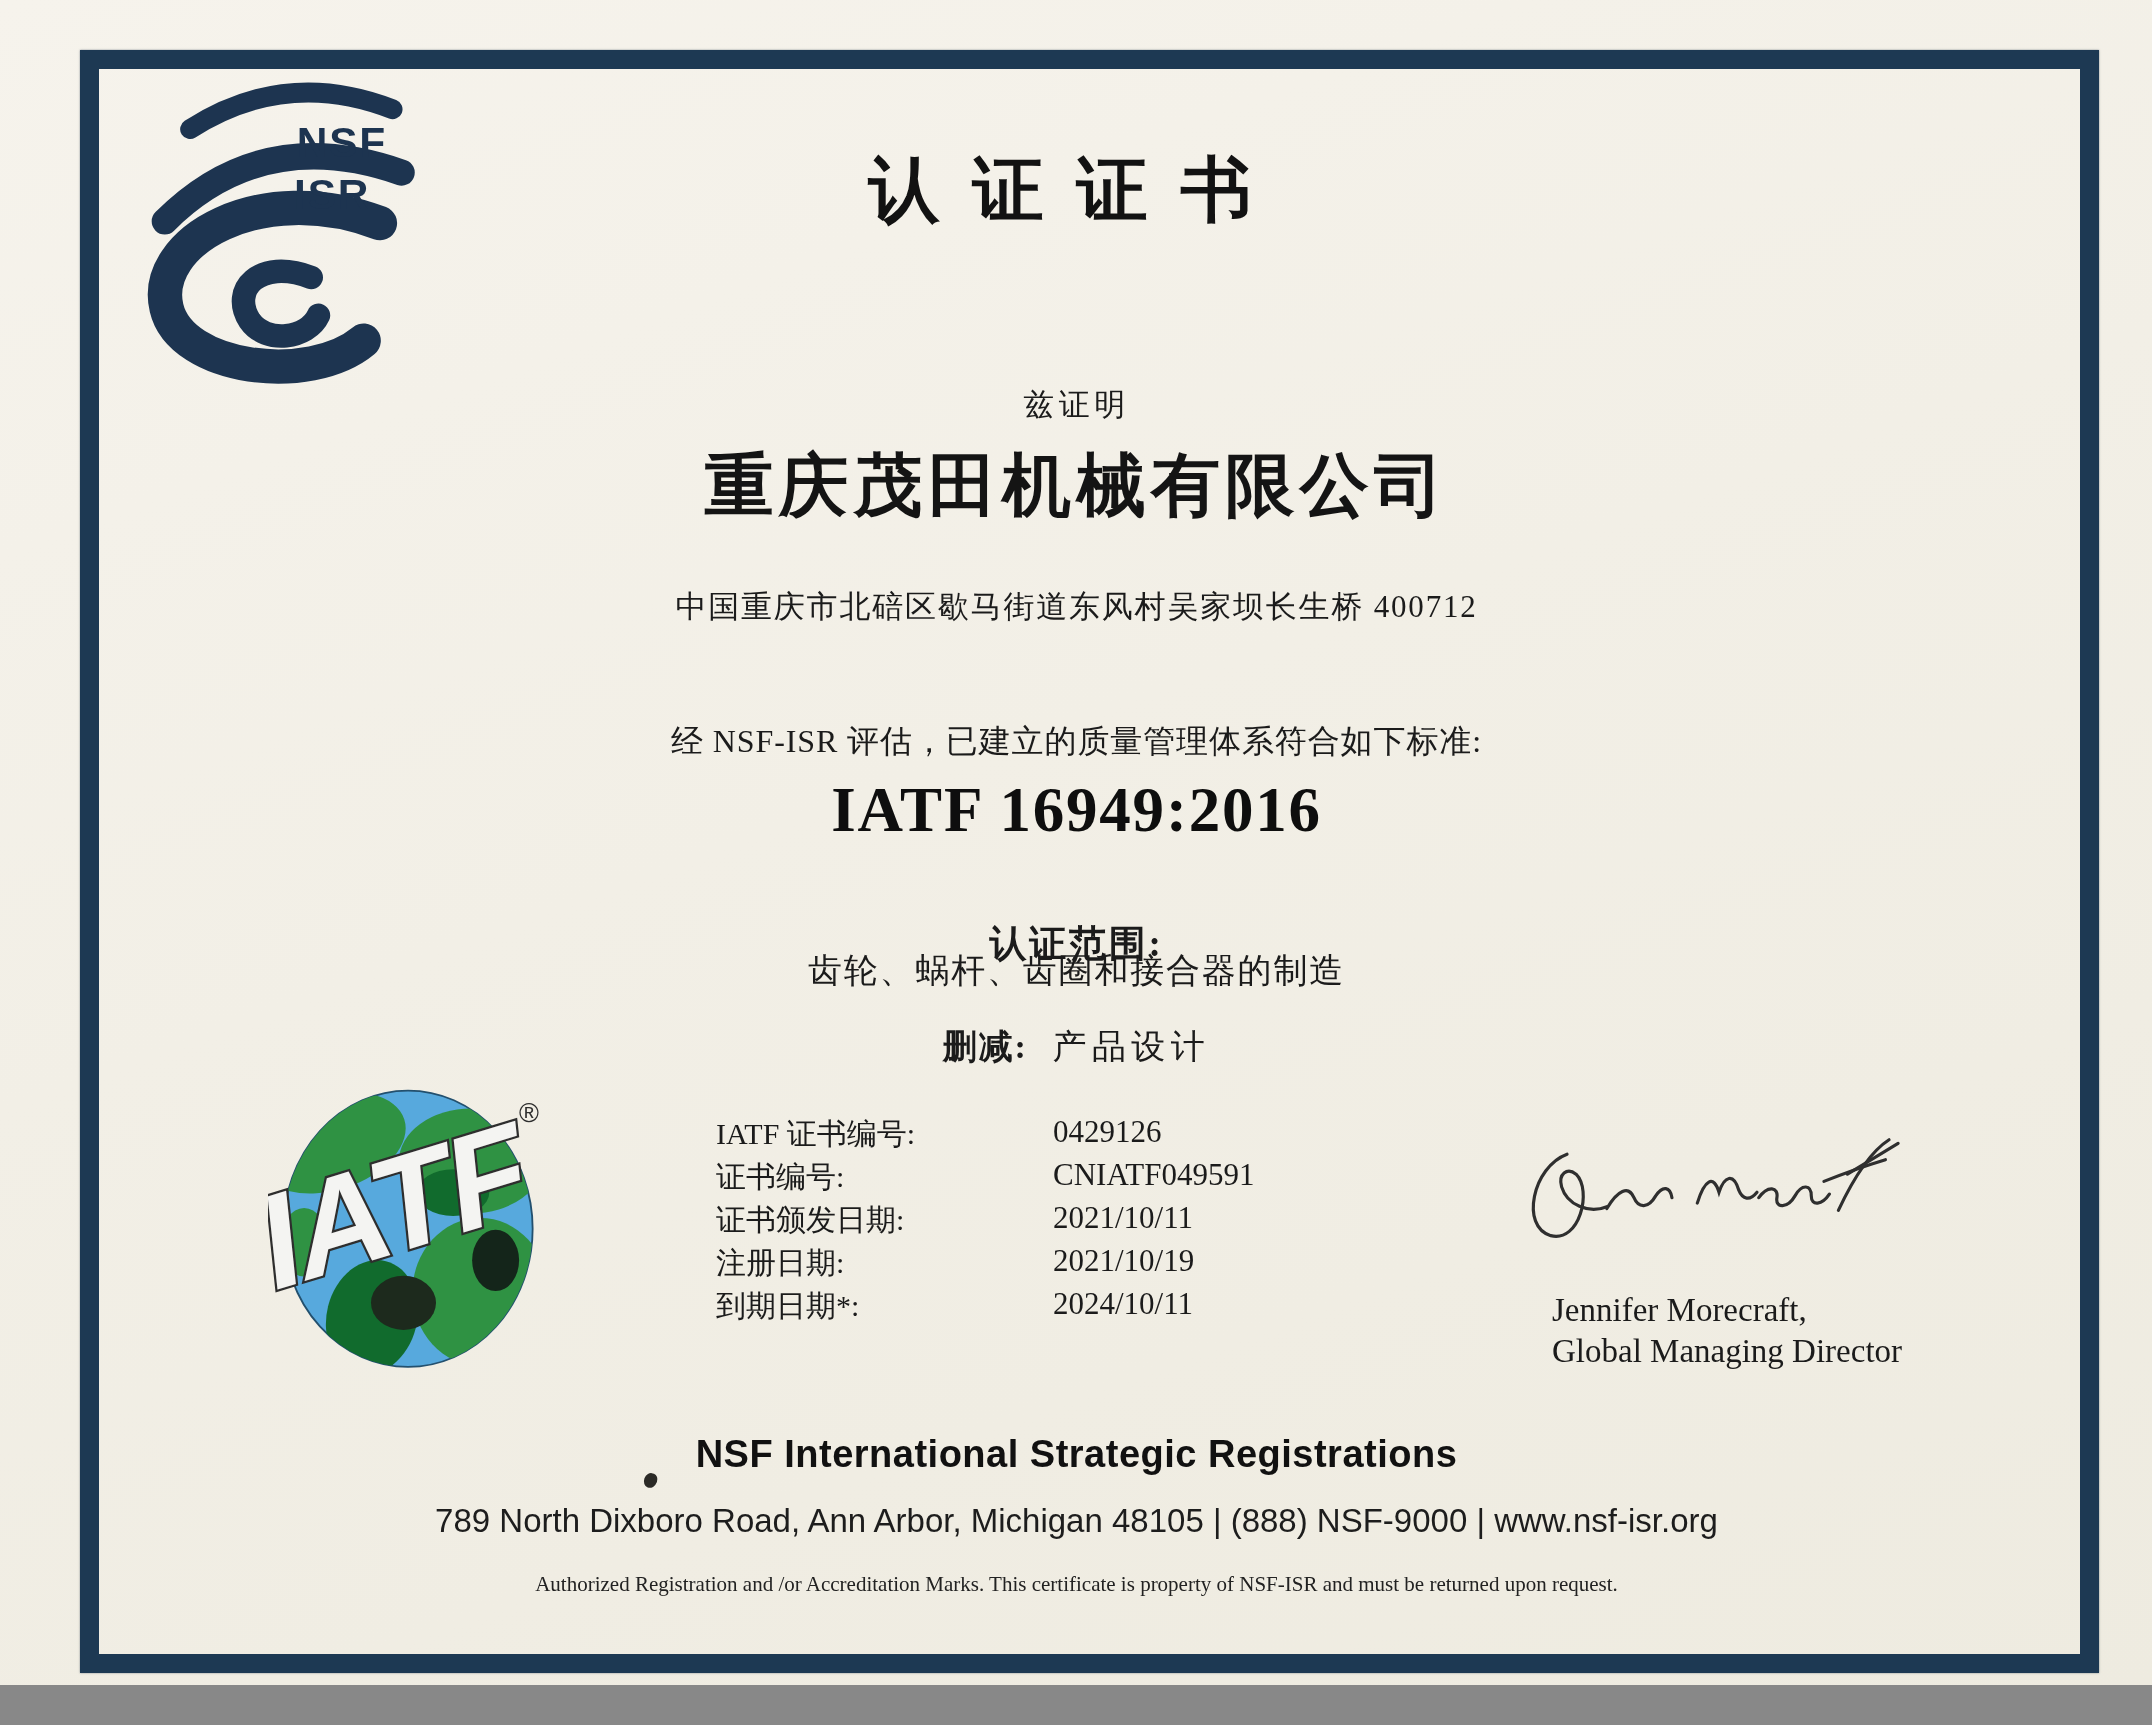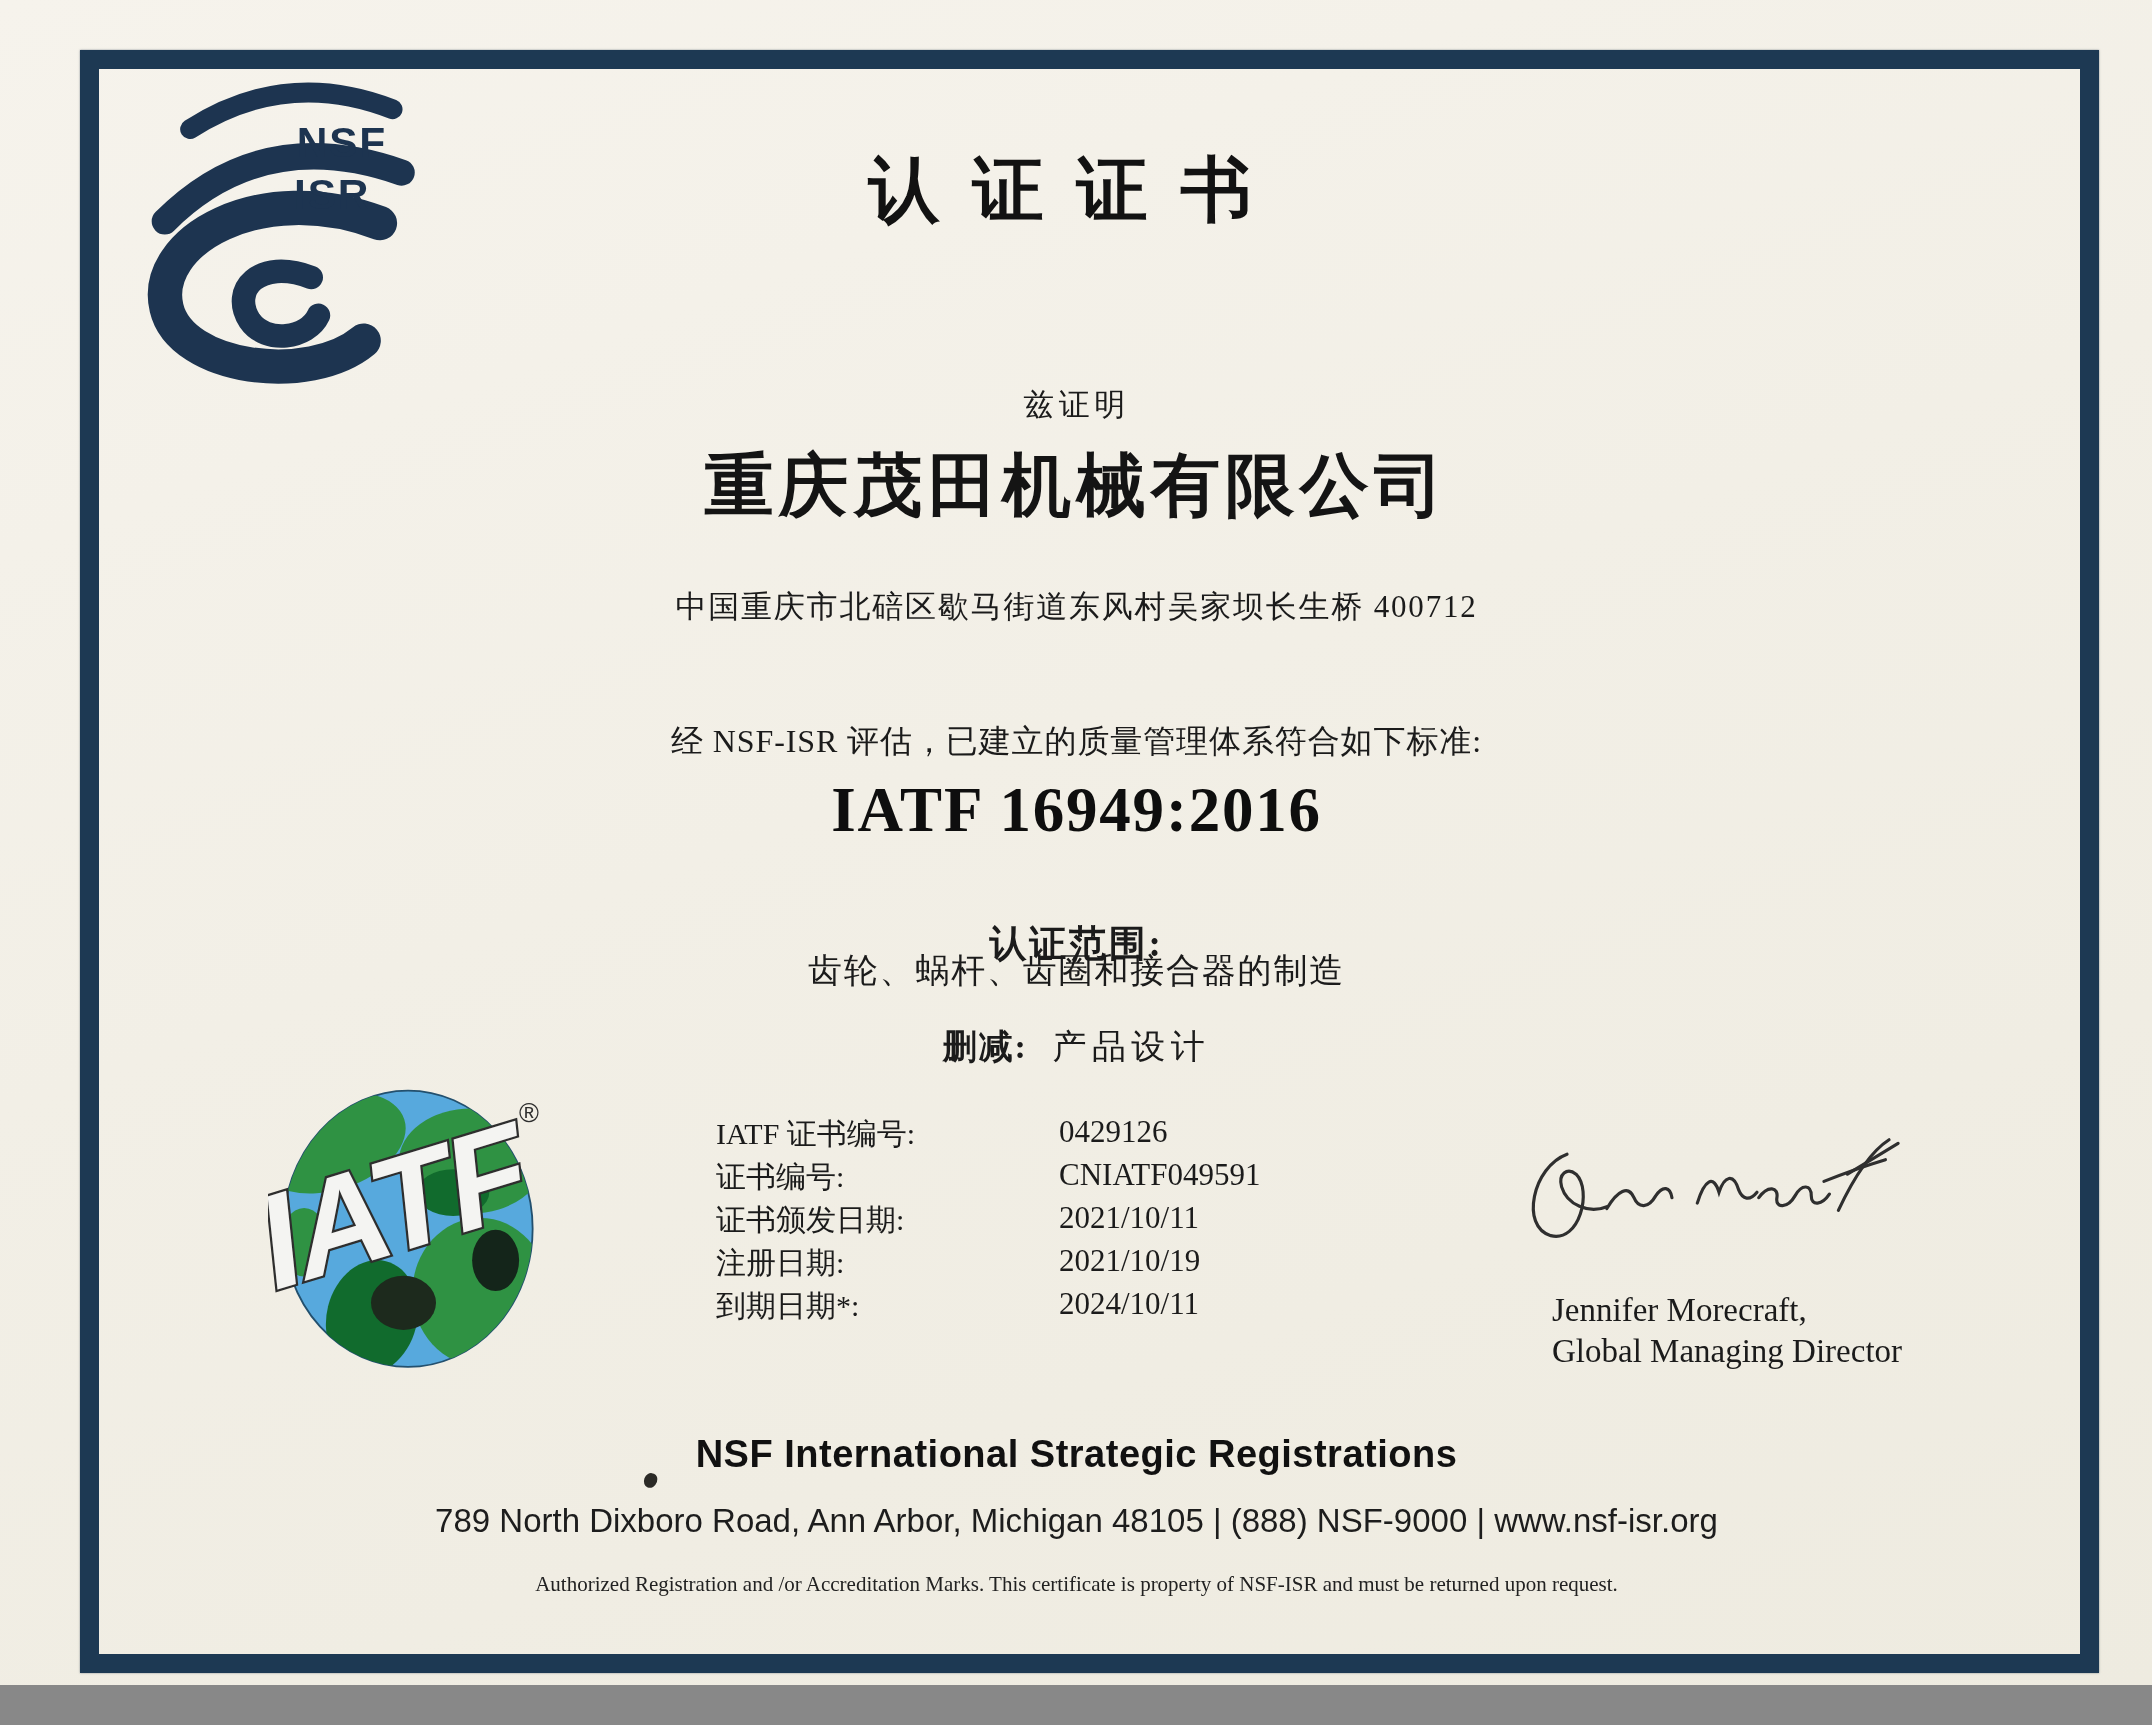--- a/index.html
+++ b/index.html
@@ -27,21 +27,21 @@
   #company-address{top:586px;font-size:31px;letter-spacing:1.8px;}
   #assessment{top:720px;font-size:32px;letter-spacing:0.9px;}
   #standard{top:774px;font-size:63px;font-weight:700;letter-spacing:1.8px;color:#0e0e0e;}
   #scope-heading{top:919px;font-size:37px;font-weight:700;letter-spacing:2.7px;}
   #scope-text{top:948px;font-size:34px;letter-spacing:1.8px;}
   #exclusion{top:1024px;font-size:34px;}
   #exclusion .lbl{font-weight:700;letter-spacing:1.8px;}
   #exclusion .val{margin-left:25px;letter-spacing:5.4px;}
 
   #details{left:716px;top:1114px;width:832px;}
-  .drow{display:flex;height:43px;align-items:flex-start;gap:6px;}
+  .drow{display:flex;height:43px;align-items:flex-start;}
   .dlabel{width:337px;font-size:30px;white-space:nowrap;}
   .dvalue{flex:1;text-align:left;font-size:31px;}
 
   #sig-name{left:1552px;top:1292px;font-size:33px;}
   #sig-title{left:1552px;top:1333px;font-size:33px;}
 
   #org-name{top:1433px;font-size:38px;font-weight:700;letter-spacing:0.5px;color:#111;}
   #org-address{top:1502px;font-size:33px;color:#1d1d1d;}
   #fine1{top:1572px;font-size:21px;color:#222;}
   #fine2{top:1602px;font-size:21px;color:#222;}

